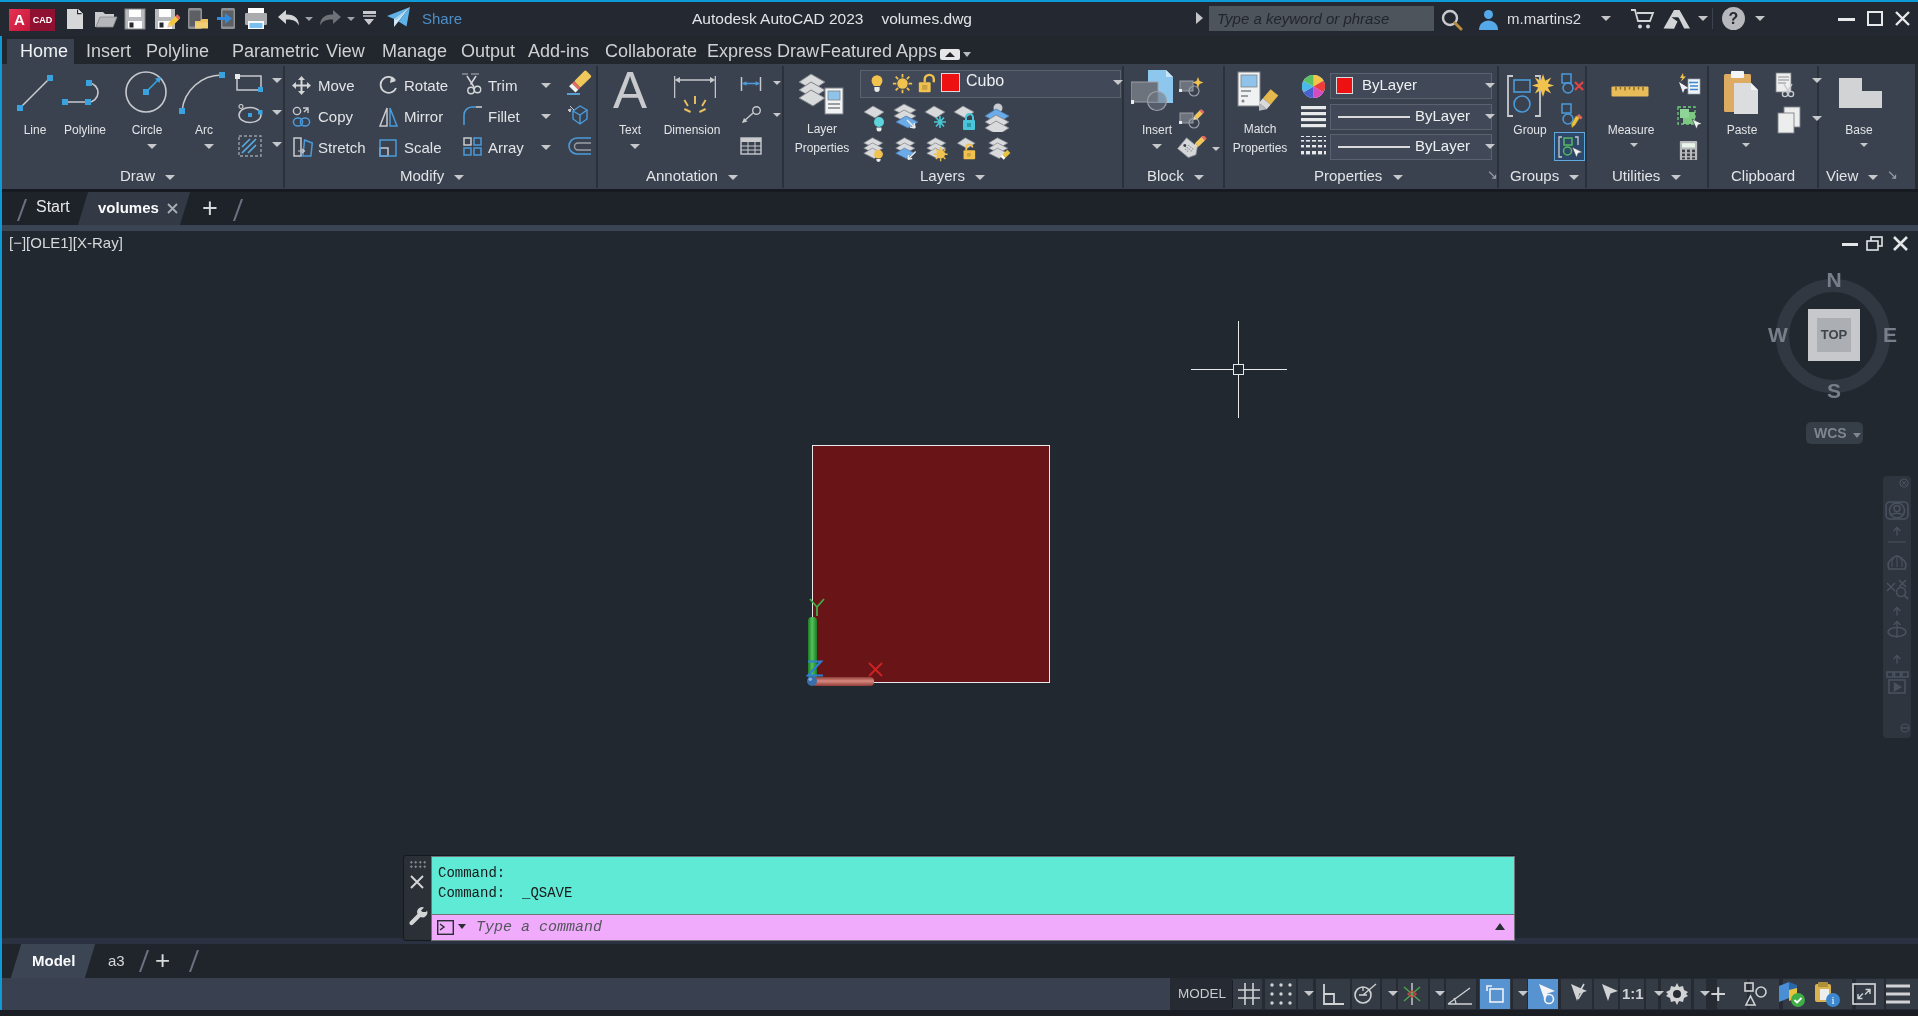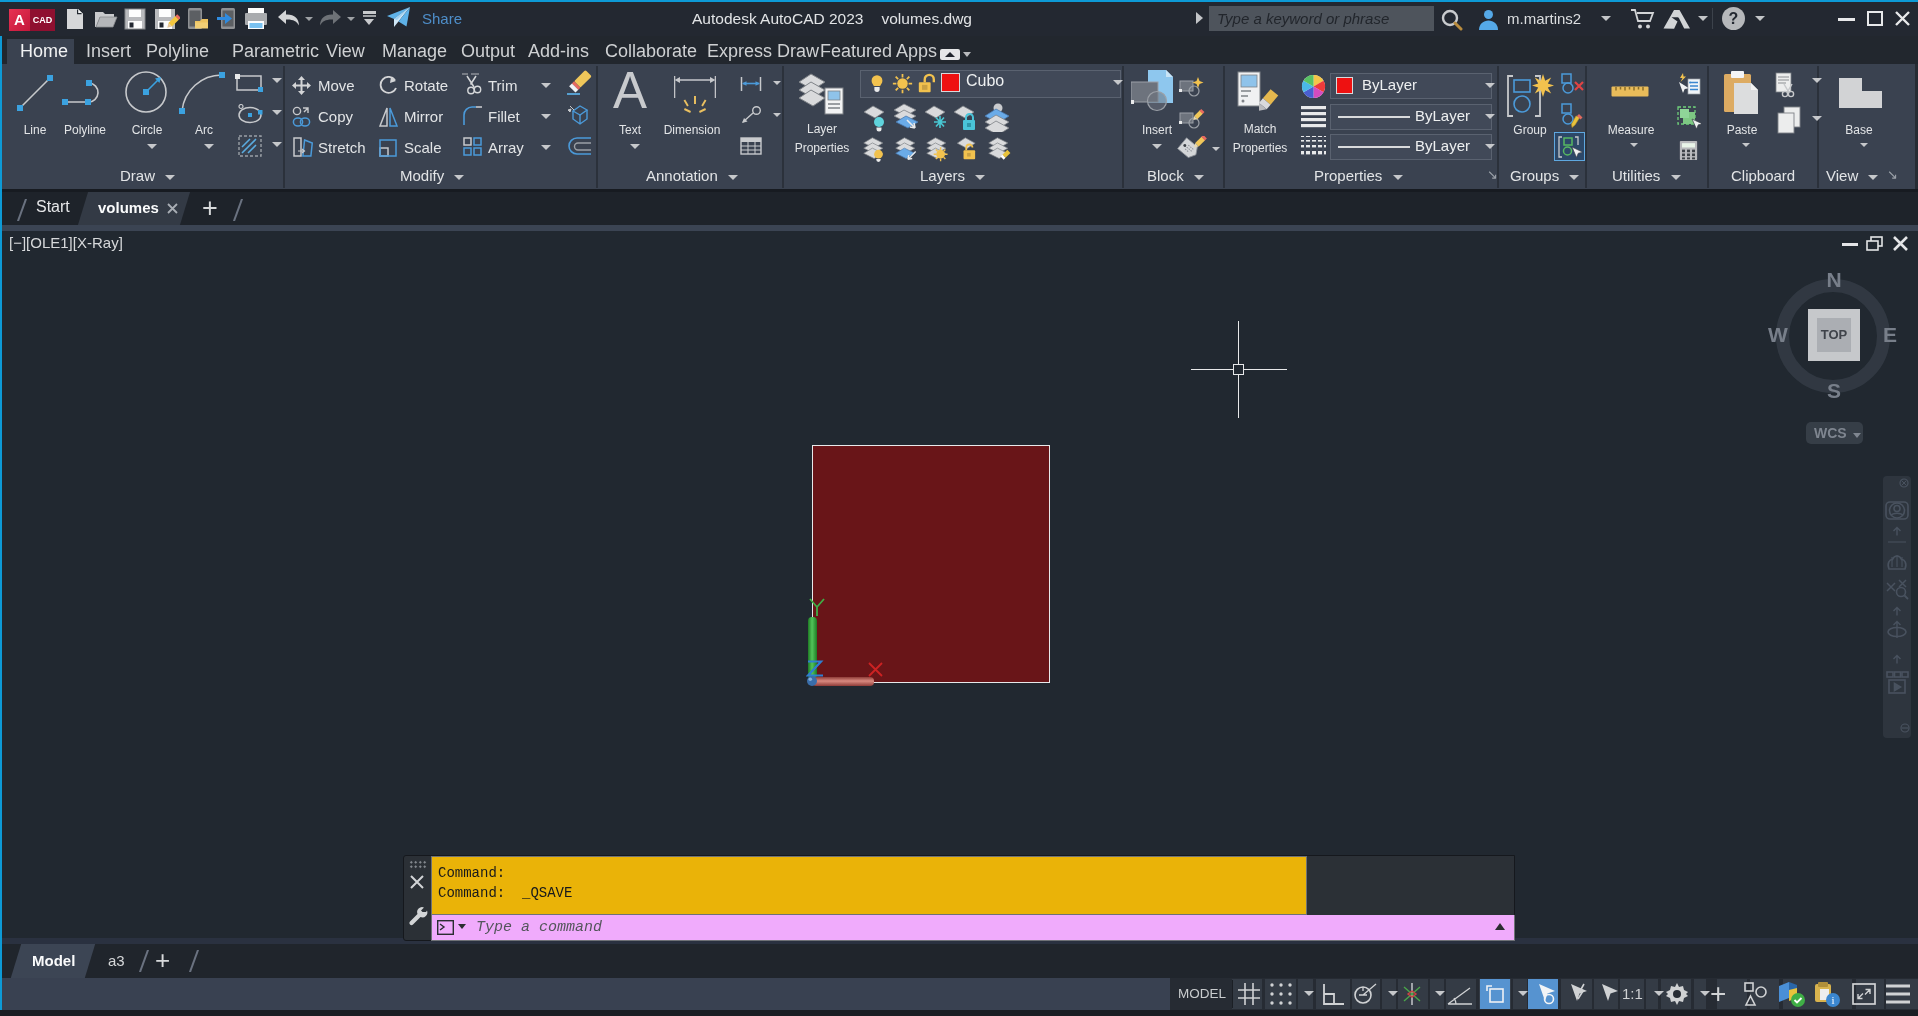--- a/index.html
+++ b/index.html
@@ -611,21 +611,21 @@
   </div>
 
   <div class="abs" id="cmdpanel" style="left:403px;top:855px;width:1112px;height:86px;background:#2b3036;border:1px solid #15181d;border-radius:3px 0 0 3px;">
     <div class="abs" style="left:5px;top:4px;width:18px;height:10px;background-image:radial-gradient(#8a8f95 1px, transparent 1.2px);background-size:4.5px 4.5px;"></div>
     <svg class="abs" style="left:5px;top:18px" width="16" height="16" viewBox="0 0 16 16">
         <path d="M2 2l12 12M14 2L2 14" stroke="#d2d4d6" stroke-width="2"></path>
       </svg>
     <svg class="abs" style="left:3px;top:48px" width="22" height="22" viewBox="0 0 22 22">
         <path d="M20 6.5a5 5 0 0 1-6.5 6.5L6 20.5a2.1 2.1 0 0 1-3-3L10.5 10A5 5 0 0 1 17 3.5L14 6.5l1.5 1.5L19 8z" fill="#d2d4d6"></path>
       </svg>
-    <div class="abs" style="left:27px;top:0px;width:876px;height:59px;background:#eab308;border:1px solid #6f7276;">
+    <div class="abs" style="left:27px;top:0px;width:1084px;height:59px;background:#5eead4;border:1px solid #6f7276;">
       <div style="font-family:'Liberation Mono',monospace;font-size:14px;color:#17191c;padding:6px 0 0 6px;line-height:20px;">Command:<br>Command:&nbsp;&nbsp;_QSAVE</div>
     </div>
     <div class="abs" style="left:27px;top:59px;width:1084px;height:26px;background:#f0abfc;border:1px solid #6f7276;border-top:none;">
       <svg class="abs" style="left:5px;top:5px" width="17" height="15" viewBox="0 0 17 15">
           <rect x="0.7" y="0.7" width="15.6" height="13.6" fill="none" stroke="#2a2d31" stroke-width="1.4"></rect>
           <path d="M3 4l4 3-4 3" fill="none" stroke="#2a2d31" stroke-width="1.4"></path>
         </svg>
       <div class="abs" style="left:26px;top:9px;width:0;height:0;border-left:4.5px solid transparent;border-right:4.5px solid transparent;border-top:5.5px solid #2a2d31;"></div>
       <div class="abs" style="left:44px;top:4px;font-family:'Liberation Mono',monospace;font-size:15px;font-style:italic;color:#53565b;">Type a command</div>
       <div class="abs" style="left:1063px;top:8px;width:0;height:0;border-left:5.5px solid transparent;border-right:5.5px solid transparent;border-bottom:7px solid #2a2d31;"></div>
@@ -715,21 +715,21 @@
         <path d="M7 2l6 17 2.5-7.5L23 9z" fill="#f2f4f6"></path>
         <circle cx="17" cy="17" r="4.5" fill="none" stroke="#f2f4f6" stroke-width="1.6"></circle>
       </svg>
     <svg class="abs" style="left:394px;top:4px" width="26" height="24" viewBox="0 0 26 24">
         <path d="M7 2l6 17 2.5-7.5L23 9z" fill="#d0d2d4"></path>
         <path d="M20 2l-4 7h3l-5 8" fill="none" stroke="#d0d2d4" stroke-width="1.6"></path>
       </svg>
     <svg class="abs" style="left:428px;top:4px" width="22" height="24" viewBox="0 0 22 24">
         <path d="M4 2l6 17 2.5-7.5L20 9z" fill="#d0d2d4"></path>
       </svg>
-    <div class="abs" style="left:452px;top:7px;color:#d0d2d4;font-size:15px;font-weight:normal;">1:1</div>
+    <div class="abs" style="left:452px;top:7px;color:#d0d2d4;font-size:15px;font-weight:bold;">1:1</div>
     <div class="abs caret" style="left:478px;top:13px;"></div>
     <svg class="abs" style="left:494px;top:3px" width="26" height="26" viewBox="0 0 26 26">
         <path d="M13 2l2 4 4-1 1 4 4 2-2 2 2 2-4 2-1 4-4-1-2 4-2-4-4 1-1-4-4-2 2-2-2-2 4-2 1-4 4 1z" fill="#d0d2d4"></path>
         <circle cx="13" cy="13" r="4" fill="#262b33"></circle>
       </svg>
     <div class="abs caret" style="left:524px;top:13px;"></div>
     <div class="abs" style="left:540px;top:0px;color:#d0d2d4;font-size:28px;font-weight:300;">+</div>
     <svg class="abs" style="left:572px;top:3px" width="28" height="26" viewBox="0 0 28 26" fill="none" stroke="#d0d2d4" stroke-width="1.6">
         <rect x="3" y="2" width="8" height="8"></rect>
         <circle cx="19" cy="11" r="5"></circle>

